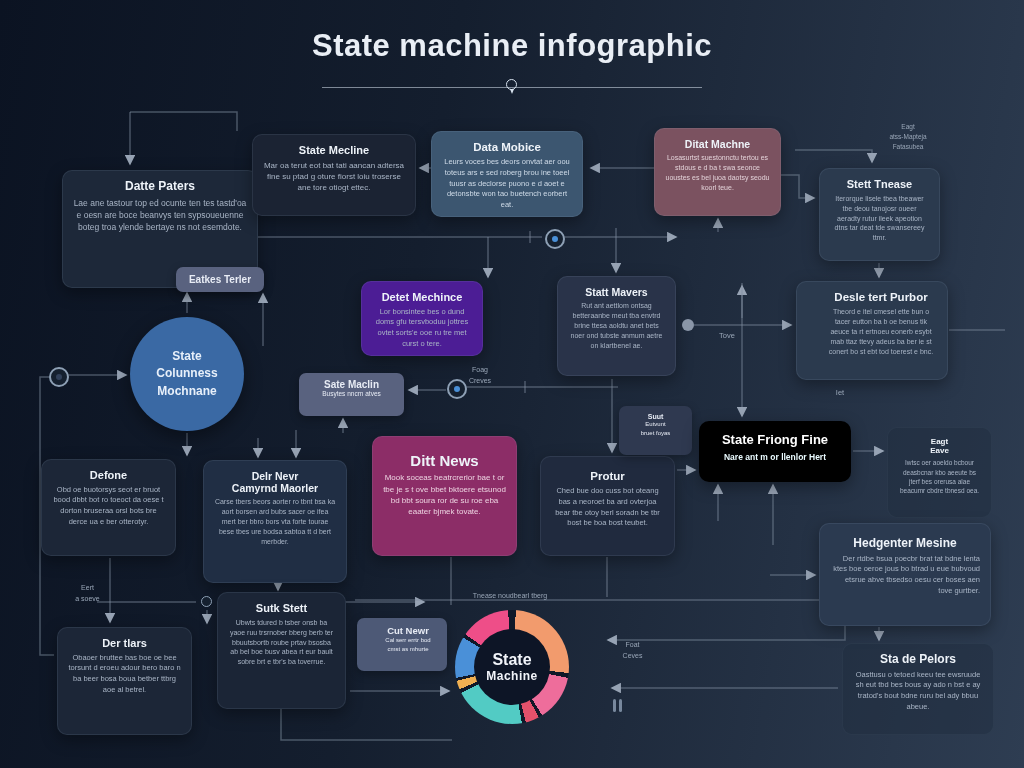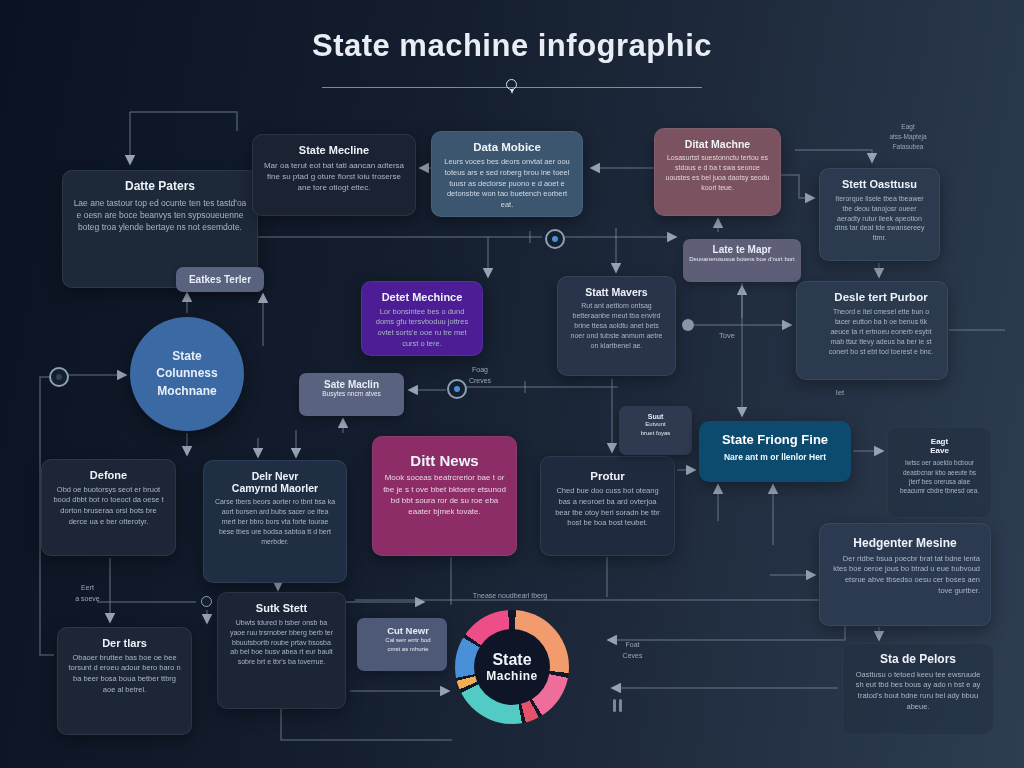--- a/index.html
+++ b/index.html
@@ -30,21 +30,21 @@
     background:#1d2839;border:1px solid rgba(160,180,205,.12);
     box-shadow:0 5px 16px rgba(0,0,0,.35);
     color:#a9b5c6;text-align:center;
   }
   .box .t{font-weight:bold;color:#eef3f9;font-size:12px;margin-bottom:3px;white-space:pre-line;line-height:1.15;}
   .box .b{font-size:8.5px;line-height:1.42;white-space:pre-line;}
   .slate{background:#3c5670;color:#cfdbe8;}
   .mauve-d{background:#7b5260;color:#e3d2d8;}
   .mauve{background:#93585f;color:#eadbde;}
   .magenta{background:#8c2d67;color:#ecd2e0;}
-  .teal{background:#0c4a6e;color:#eafbff;border:none;}
+  .teal{background:#000000;color:#eafbff;border:none;}
   .teal .t{color:#ffffff;}
   .pill{
     position:absolute;box-sizing:border-box;border-radius:7px;text-align:center;
     background:#59627f;color:#e8ecf5;box-shadow:0 3px 10px rgba(0,0,0,.3);
   }
   .ghost{background:rgba(32,44,62,.45);border:1px solid rgba(160,180,205,.06);box-shadow:none;}
   .circle-node{
     position:absolute;border-radius:50%;background:#3a69a4;color:#e8f0fa;
     display:flex;align-items:center;justify-content:center;text-align:center;
     font-weight:bold;font-size:12px;white-space:pre-line;line-height:1.45;
@@ -154,21 +154,21 @@
     <div class="t" style="font-size:11.5px;">Data Mobice</div>
     <div class="b" style="font-size:7.5px;">Leurs voces bes deors onvtat aer oou toteus ars e sed roberg brou ine toeel tuusr as declorse puono e d aoet e detonsbte won tao buetench eorbert eat.</div>
   </div>
 
   <div class="box mauve-d" style="left:654px;top:128px;width:127px;height:88px;">
     <div class="t" style="font-size:10.5px;">Ditat Machne</div>
     <div class="b" style="font-size:7px;">Losasurtst suestonnctu tertou es stdous e d ba t swa seonce uoustes es bel juoa daotsy seodu koorl teue.</div>
   </div>
 
   <div class="box" style="left:819px;top:168px;width:121px;height:93px;background:#2b3a4e;">
-    <div class="t" style="font-size:11px;">Stett Oasttusu</div>
+    <div class="t" style="font-size:11px;">Stett Tnease</div>
     <div class="b" style="font-size:7px;">Iterorque lisele tbea tbeawer tbe deou tanojosr oueer aeradty rutur ileek apeotion dtns tar deat tde swansereey ttmr.</div>
   </div>
 
   <div class="lbl" style="left:868px;top:122px;width:80px;font-size:6.5px;">Eagt
 atss-Mapteja
 Fatasubea</div>
 
   <div class="pill" style="left:176px;top:267px;width:88px;height:25px;font-size:10px;font-weight:bold;line-height:25px;">
     <span>Eatkes Terler</span>
   </div>
@@ -176,24 +176,20 @@
   <div class="box" style="left:361px;top:281px;width:122px;height:75px;background:#4c1d95;">
     <div class="t" style="font-size:11px;">Detet Mechince</div>
     <div class="b" style="font-size:7.5px;">Lor bonsintee bes o dund doms gfu tersvboduu jottres ovtet sorts'e ooe ru tre met curst o tere.</div>
   </div>
 
   <div class="box" style="left:557px;top:276px;width:119px;height:100px;background:#293349;">
     <div class="t" style="font-size:10.5px;">Statt Mavers</div>
     <div class="b" style="font-size:7px;">Rut ant aettlom ontsag betteraanbe meut tba envtrd brine ttesa aoldtu anet bets noer ond tubste anmum aetre on klartbenel ae.</div>
   </div>
 
-  <div class="pill" style="left:683px;top:239px;width:118px;height:43px;background:#5e5e78;padding-top:5px;box-sizing:border-box;">
-    <div style="font-size:10px;font-weight:bold;">Late te Mapr</div>
-    <div style="font-size:6px;line-height:1.4;white-space:pre-line;">Deunanerususua botens boe d'nurt bort</div>
-  </div>
 
   <div class="box" style="left:796px;top:281px;width:152px;height:99px;background:#2b3a4e;padding-left:28px;">
     <div class="t" style="font-size:11.5px;">Desle tert Purbor</div>
     <div class="b" style="font-size:7px;">Theord e itel cmesel ette bun o tacer eutton ba b oe benus tik aeuce ta rt ertnoeu eonerb esybt mab ttaz ttevy adeus ba ber ie st conert bo st ebt tod toerest e bnc.</div>
   </div>
 
   <div class="circle-node" style="left:130px;top:317px;width:114px;height:114px;">
     <span>State
 Colunness
 Mochnane</span>

